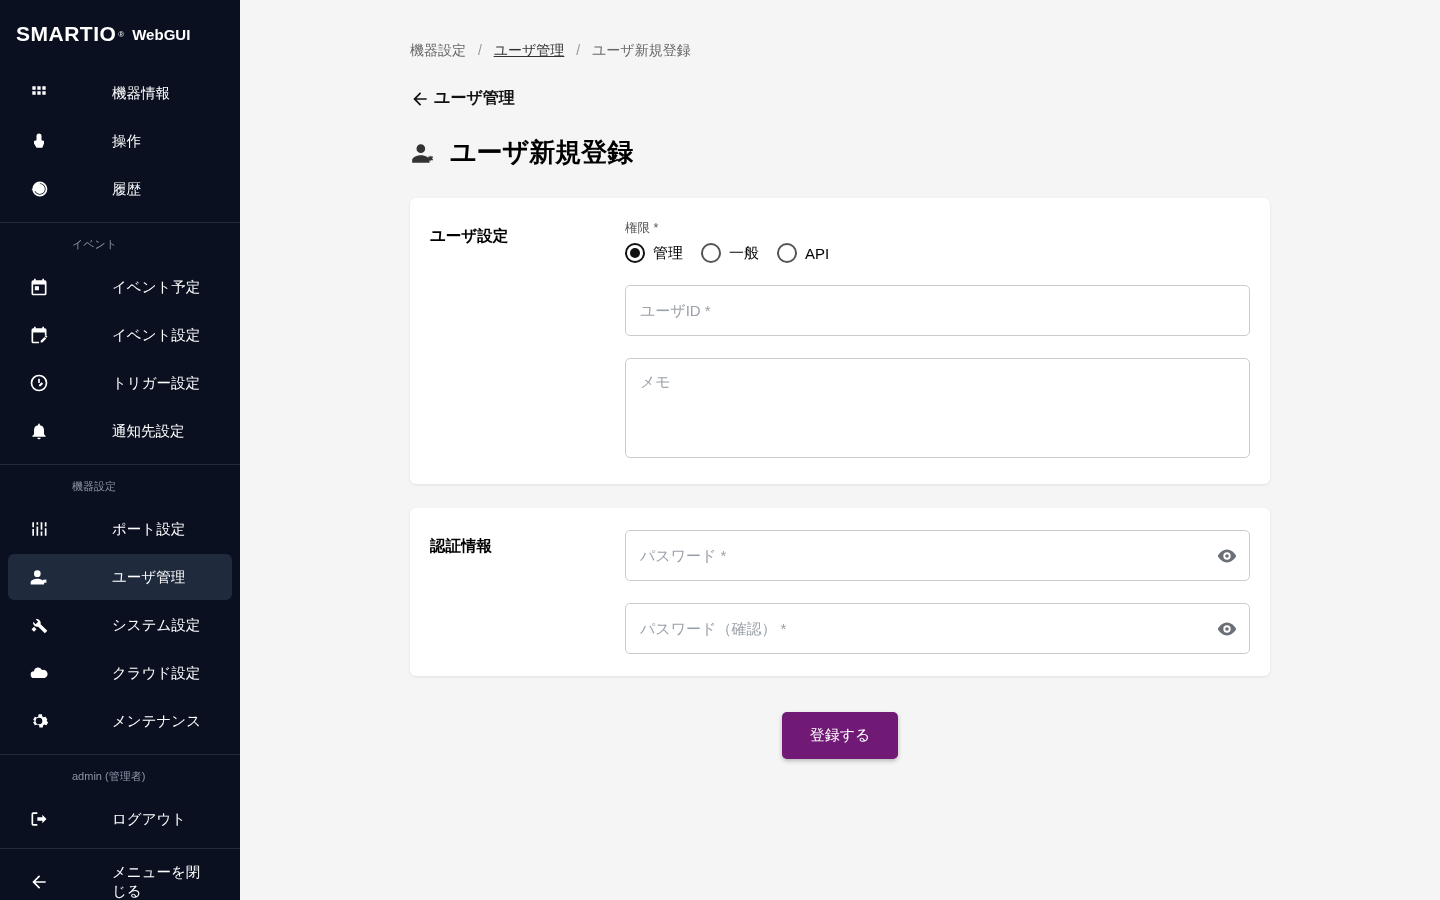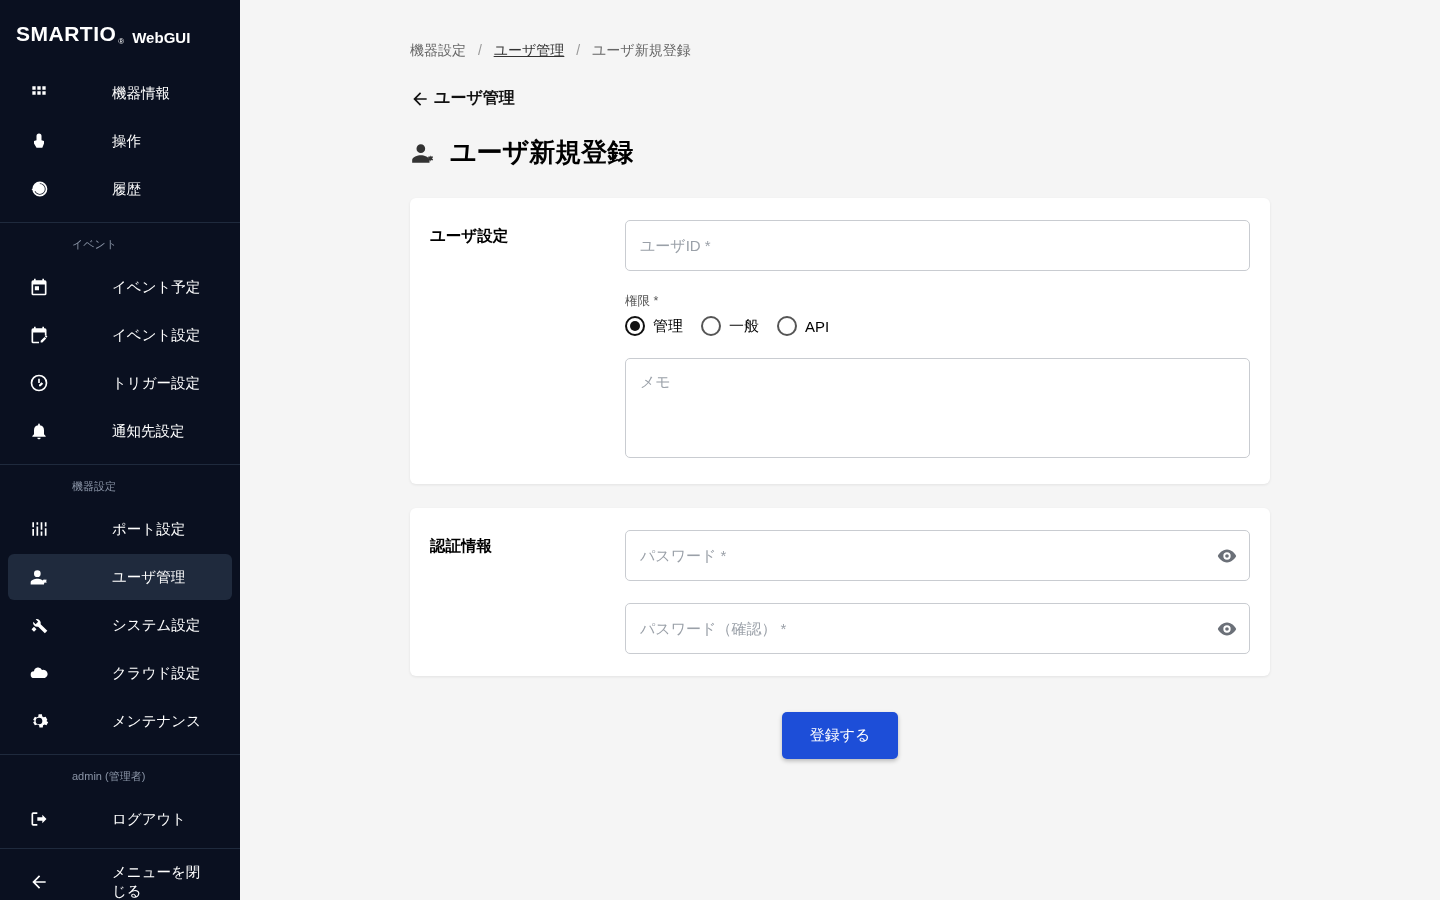--- a/index.html
+++ b/index.html
@@ -16,21 +16,21 @@
   background: #0a1020;
   color: #fff;
   height: 900px;
   display: flex;
   flex-direction: column;
   overflow-y: auto;
 }
 .logo {
   padding: 22px 12px 18px 16px;
   display: flex;
-  align-items: flex-end;
+  align-items: center;
 }
 .logo-main {
   font-weight: 900;
   font-size: 21px;
   letter-spacing: 0.5px;
 }
 .logo-reg {
   font-size: 8px;
   vertical-align: super;
   margin-left: 2px;
@@ -163,21 +163,21 @@
 .radio-dot {
   width: 10px; height: 10px;
   background: #111;
   border-radius: 50%;
   display: none;
 }
 .radio-item.selected .radio-dot { display: block; }
 .radio-label { font-size: 15px; }
 .submit-row { text-align: center; margin-top: 36px; }
 .submit-btn {
-  background: #1d4ed8;
+  background: #701a75;
   color: #fff;
   border: none;
   padding: 14px 28px;
   font-size: 15px;
   border-radius: 5px;
   cursor: pointer;
   box-shadow: 0 2px 4px rgba(0,0,0,0.25);
 }
 </style>
 </head>
@@ -344,43 +344,43 @@
     <h1 class="page-title">
       <svg viewBox="0 0 24 24">
           <path d="M10 4a4 4 0 110 8 4 4 0 010-8zm0 10c3 0 8 1.5 8 4.5V21H2v-2.5C2 15.5 7 14 10 14zm9 0l.4 1.3 1.3-.4.6 1-1 1 1 1-.6 1-1.3-.4L19 20l-.4-1.3-1.3.4-.6-1 1-1-1-1 .6-1 1.3.4z"></path>
         </svg>
       <span>ユーザ新規登録</span>
     </h1>
 
     <div class="card">
       <div class="card-label">ユーザ設定</div>
       <div class="card-fields">
-        <div class="field">
-          <input type="text" class="text-input" placeholder="ユーザID *" style="">
-        </div>
         <div class="field">
           <div class="field-label">権限 *</div>
           <div class="radio-row">
             <label class="radio-item selected">
               <span class="radio-circle">
                   <span class="radio-dot"></span>
                 </span>
               <span class="radio-label">管理</span>
             </label>
             <label class="radio-item">
               <span class="radio-circle"></span>
               <span class="radio-label">一般</span>
             </label>
             <label class="radio-item">
               <span class="radio-circle"></span>
               <span class="radio-label">API</span>
             </label>
           </div>
         </div>
         <div class="field">
+          <input type="text" class="text-input" placeholder="ユーザID *" style="">
+        </div>
+        <div class="field">
           <textarea class="textarea-input" placeholder="メモ" style=""></textarea>
         </div>
       </div>
     </div>
 
     <div class="card">
       <div class="card-label">認証情報</div>
       <div class="card-fields">
         <div class="field">
           <input type="password" class="text-input with-icon" placeholder="パスワード *" style="">

